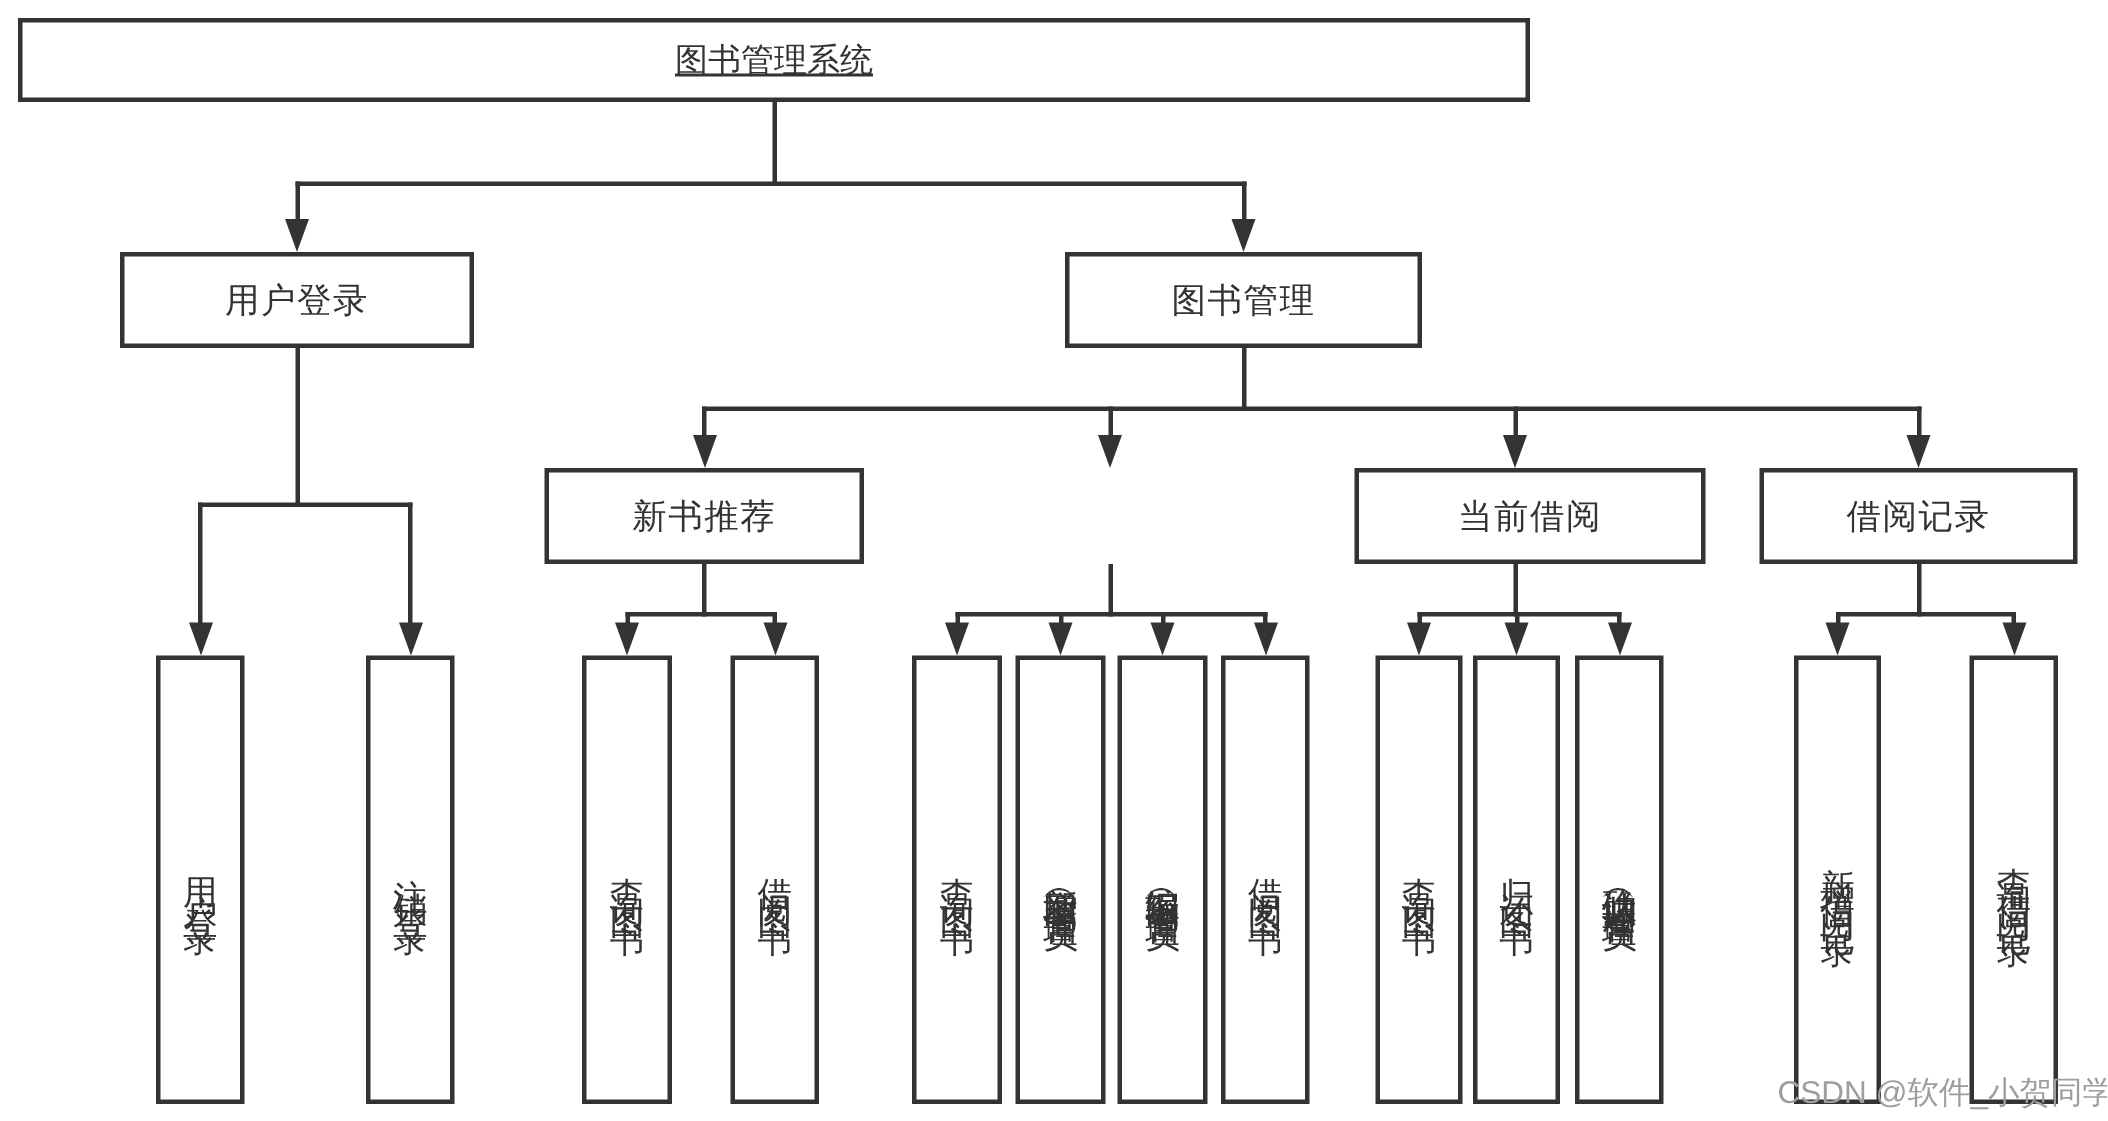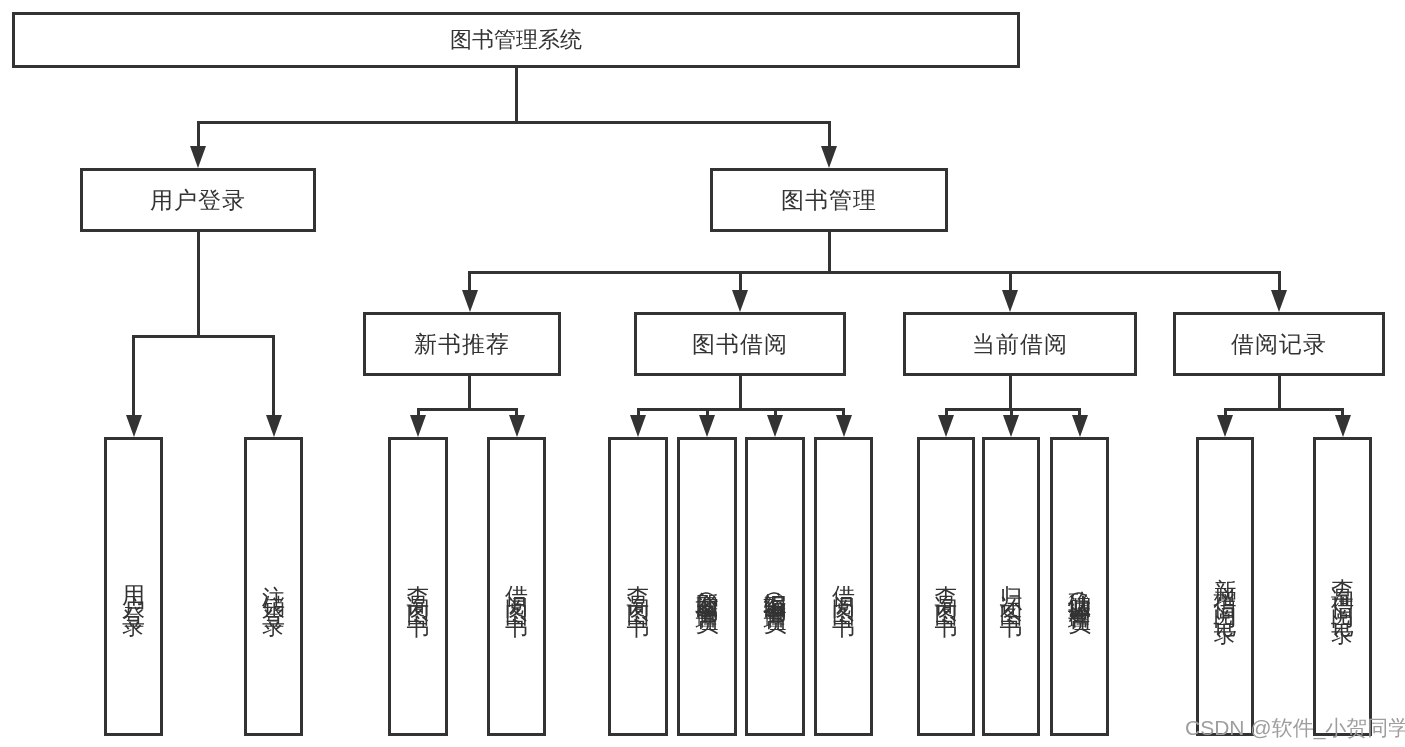--- a/index.html
+++ b/index.html
@@ -11,21 +11,21 @@
   }
   html,body{margin:0;padding:0;background:var(--bg);}
   body{font-family:"Liberation Sans","DejaVu Sans",sans-serif;}
   .canvas{position:relative;width:1405px;height:747px;background:var(--bg);overflow:hidden;}
   .node{
     position:absolute;box-sizing:border-box;border:3px solid var(--line);
     background:#fff;display:flex;align-items:center;justify-content:center;
     color:var(--text);
   }
   .node.h{font-size:23px;letter-spacing:1px;}
-  .node.root{font-size:22px;}
+  .node.root{font-size:22px;text-decoration:underline;}
   .leaf{position:absolute;box-sizing:border-box;border:3px solid var(--line);
     background:#fff;display:flex;align-items:center;justify-content:center;color:var(--text);}
   .vtext{writing-mode:vertical-rl;text-orientation:mixed;font-size:23px;letter-spacing:10px;line-height:1;color:var(--text);}
   .vtext.long{letter-spacing:3px;}
   .vtext.mid{letter-spacing:9px;}
   .lv{position:absolute;width:3px;background:var(--line);}
   .lh{position:absolute;height:3px;background:var(--line);}
   .arr{position:absolute;width:0;height:0;
     border-left:8px solid transparent;border-right:8px solid transparent;
     border-top:22px solid var(--line);}
@@ -41,27 +41,24 @@
   </div>
 
   <div class="node h" style="left:80px;top:168px;width:236px;height:64px">
     <span>用户登录</span>
   </div>
 
   <div class="node h" style="left:710px;top:168px;width:238px;height:64px">
     <span>图书管理</span>
   </div>
 
-  <div class="node h" style="left:363px;top:312px;width:198px;height:64px">
+  <div class="node h" style="left:363px;top:312px;width:213px;height:64px">
     <span>新书推荐</span>
   </div>
 
-  <div class="node h" style="left:634px;top:312px;width:212px;height:64px">
-    <span>图书借阅</span>
-  </div>
 
   <div class="node h" style="left:903px;top:312px;width:234px;height:64px">
     <span>当前借阅</span>
   </div>
 
   <div class="node h" style="left:1173px;top:312px;width:212px;height:64px">
     <span>借阅记录</span>
   </div>
 
   <div class="leaf" style="left:104px;top:437px;width:59px;height:299px">

